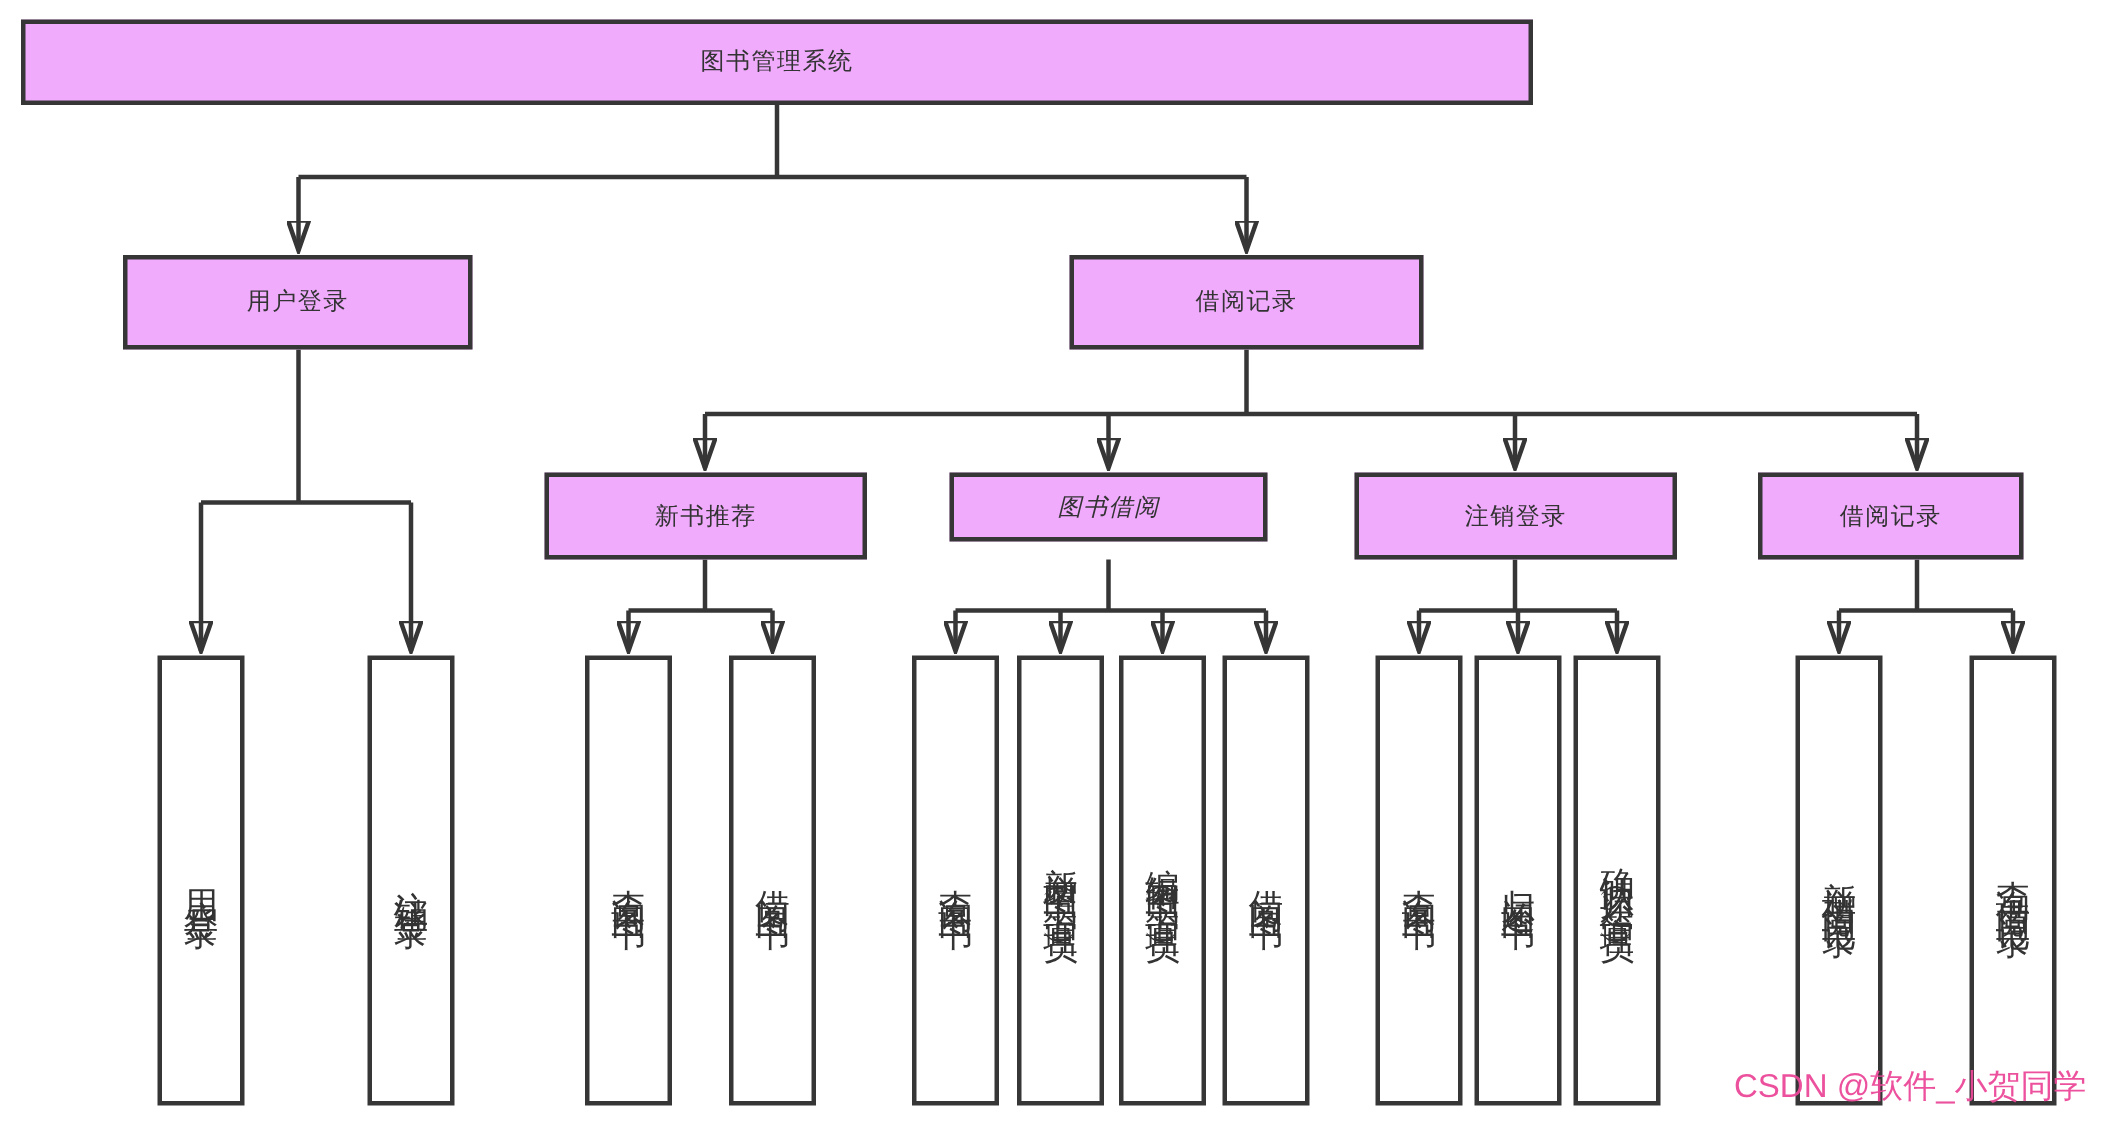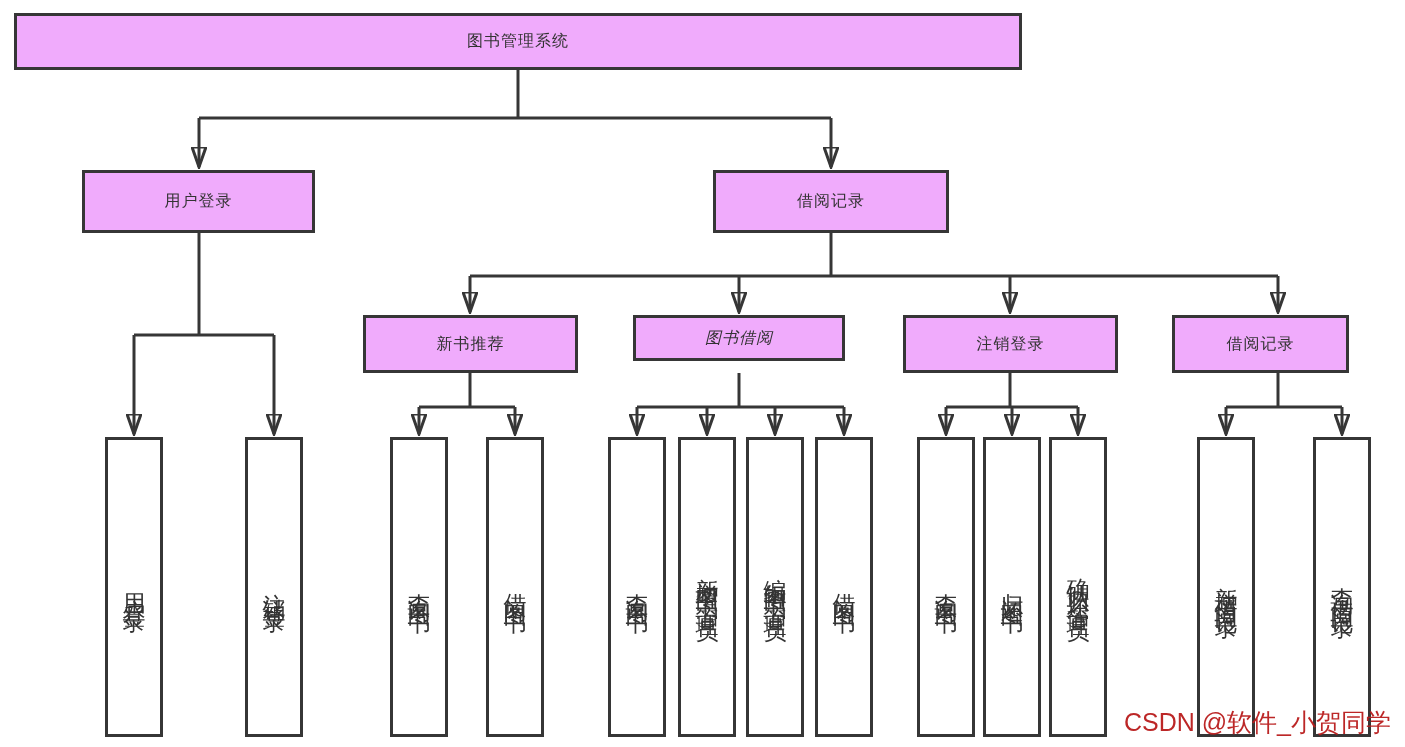--- a/index.html
+++ b/index.html
@@ -58,22 +58,22 @@
     text-orientation: upright;
     font-size: 23px;
     letter-spacing: 6px;
     line-height: 1;
     color: #333333;
   }
   .watermark {
     position: absolute;
     right: 14px;
     bottom: 8px;
-    font-size: 25px;
-    color: #b91c1c;
+    font-size: 22px;
+    color: #ec4899;
     opacity: 0.95;
     z-index: 3;
     white-space: nowrap;
   }
 </style>
 </head>
 <body>
 
 <div class="canvas">
 

